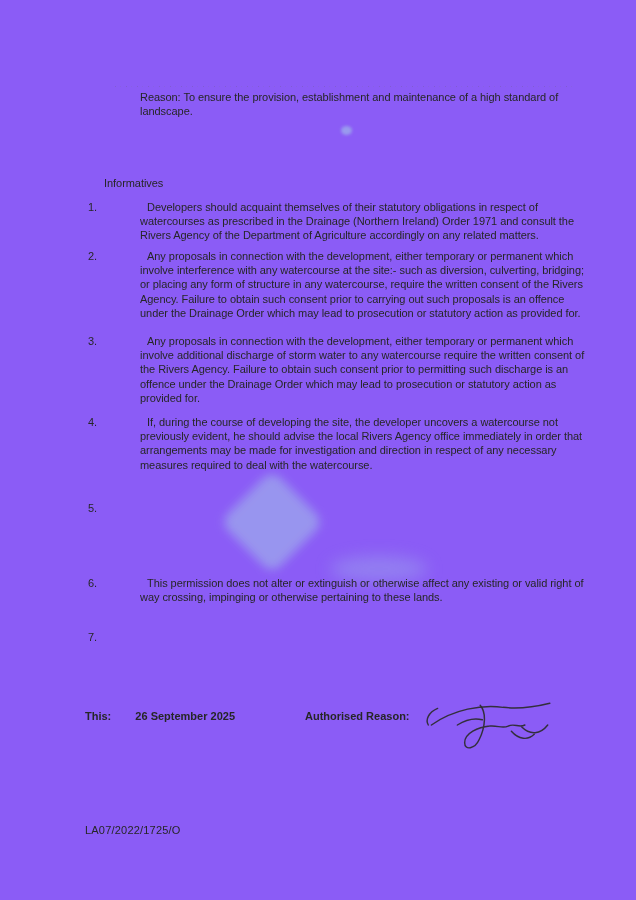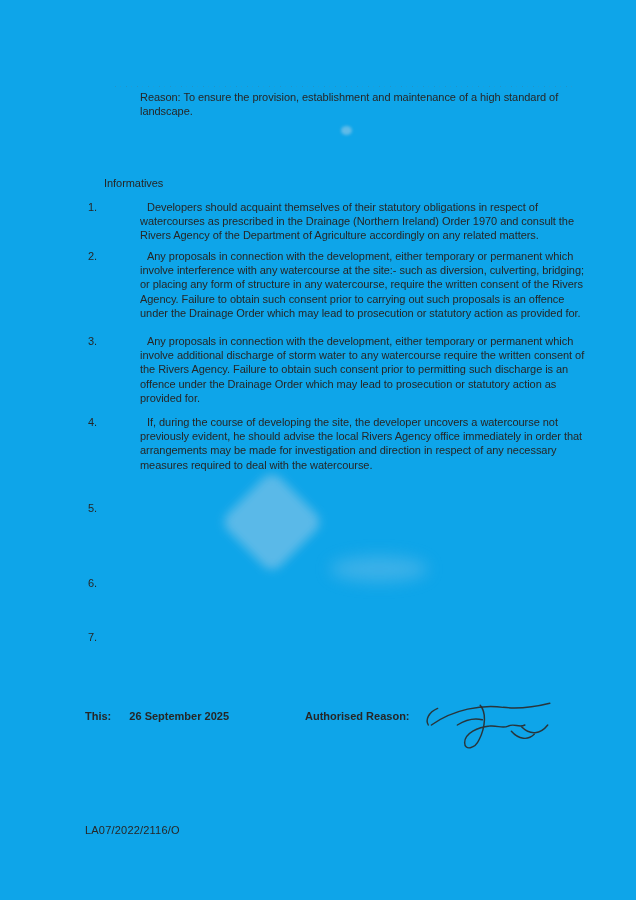--- a/index.html
+++ b/index.html
@@ -2,30 +2,30 @@
 <html><head>
 <meta charset="utf-8">
 <style>
   html,body{margin:0;padding:0;}
   body{
     width:636px;height:900px;position:relative;overflow:hidden;
     background:#fdfdfc;
     font-family:"Liberation Sans", sans-serif;
     color:#262626;
   }
-  .page{position:absolute;inset:0;background:#0ea5e9;}
+  .page{position:absolute;inset:0;background:#8b5cf6;}
   .txt-block{position:absolute;font-size:11px;line-height:14.2px;letter-spacing:-0.05px;}
   .reason{left:140px;top:90px;width:452px;}
   .heading{left:104px;top:176px;font-weight:normal;font-size:11px;}
   .item{position:absolute;left:88px;width:506px;font-size:11px;line-height:14.2px;letter-spacing:-0.05px;}
   .item .num{position:absolute;left:0;top:0;}
   .item .txt{margin:0 0 0 52px;width:452px;text-indent:7px;}
   .footer-row{position:absolute;left:85px;top:710px;font-size:11px;font-weight:bold;}
   .dated-label{display:inline-block;}
-  .dated-value{display:inline-block;margin-left:15px;}
+  .dated-value{display:inline-block;margin-left:21px;}
   .officer-label{position:absolute;left:220px;top:0;white-space:nowrap;}
   .signature{position:absolute;left:420px;top:690px;width:135px;height:70px;}
   .refnum{position:absolute;left:85px;top:824px;font-size:11px;letter-spacing:0.2px;}
   
   .scan-line{
     position:absolute;left:115px;top:86px;width:462px;height:1px;opacity:.45;
     background:repeating-linear-gradient(90deg, rgba(90,90,90,.5) 0 1px, transparent 1px 5px, rgba(120,120,120,.35) 5px 6px, transparent 6px 11px);
   }
   .wm-diamond{
     position:absolute;left:235px;top:485px;width:74px;height:74px;
@@ -51,39 +51,40 @@
   <div class="wm-dot"></div>
   <div class="wm-diamond"></div>
   <div class="wm-wisp"></div>
 
   <div class="txt-block reason">Reason: To ensure the provision, establishment and maintenance of a high standard of landscape.</div>
 
   <div class="txt-block heading">Informatives</div>
 
   <div class="item" style="top:200px">
     <span class="num">1.</span>
-    <p class="txt">Developers should acquaint themselves of their statutory obligations in respect of watercourses as prescribed in the Drainage (Northern Ireland) Order 1970 and consult the Rivers Agency of the Department of Agriculture accordingly on any related matters.</p>
+    <p class="txt">Developers should acquaint themselves of their statutory obligations in respect of watercourses as prescribed in the Drainage (Northern Ireland) Order 1971 and consult the Rivers Agency of the Department of Agriculture accordingly on any related matters.</p>
   </div>
   <div class="item" style="top:249px">
     <span class="num">2.</span>
     <p class="txt">Any proposals in connection with the development, either temporary or permanent which involve interference with any watercourse at the site:- such as diversion, culverting, bridging; or placing any form of structure in any watercourse, require the written consent of the Rivers Agency. Failure to obtain such consent prior to carrying out such proposals is an offence under the Drainage Order which may lead to prosecution or statutory action as provided for.</p>
   </div>
   <div class="item" style="top:334px">
     <span class="num">3.</span>
     <p class="txt">Any proposals in connection with the development, either temporary or permanent which involve additional discharge of storm water to any watercourse require the written consent of the Rivers Agency. Failure to obtain such consent prior to permitting such discharge is an offence under the Drainage Order which may lead to prosecution or statutory action as provided for.</p>
   </div>
   <div class="item" style="top:415px">
     <span class="num">4.</span>
     <p class="txt">If, during the course of developing the site, the developer uncovers a watercourse not previously evident, he should advise the local Rivers Agency office immediately in order that arrangements may be made for investigation and direction in respect of any necessary measures required to deal with the watercourse.</p>
   </div>
   <div class="item" style="top:501px">
     <span class="num">5.</span>
   </div>
   <div class="item" style="top:576px">
     <span class="num">6.</span>
+    <p class="txt">This permission does not alter or extinguish or otherwise affect any existing or valid right of way crossing, impinging or otherwise pertaining to these lands.</p>
   </div>
   <div class="item" style="top:630px">
     <span class="num">7.</span>
   </div>
 
   <div class="footer-row">
     <span class="dated-label">This:</span>
     <span class="dated-value">26 September 2025</span>
     <span class="officer-label">Authorised Reason:</span>
   </div>
@@ -92,15 +93,15 @@
     <svg class="sig" viewBox="0 0 130 62" width="135" height="70" xmlns="http://www.w3.org/2000/svg">
       <path d="M8,31 C5,26 8,19 17,15"></path>
       <path d="M11,31 C32,16 60,11 80,14 C97,16 113,13 125,10"></path>
       <path d="M36,31 C44,26 52,24 60,26"></path>
       <path d="M58,12 C64,19 63,33 57,45 C53,54 43,56 43,48 C43,39 56,33 67,32 C75,31 79,35 85,32 C91,29 95,34 101,31"></path>
       <path d="M98,33 C106,41 116,40 123,31"></path>
       <path d="M88,37 C95,45 104,46 110,40"></path>
     </svg>
   </div>
 
-  <div class="refnum">LA07/2022/2116/O</div>
+  <div class="refnum">LA07/2022/1725/O</div>
 
 </div>
 
 </body></html>

